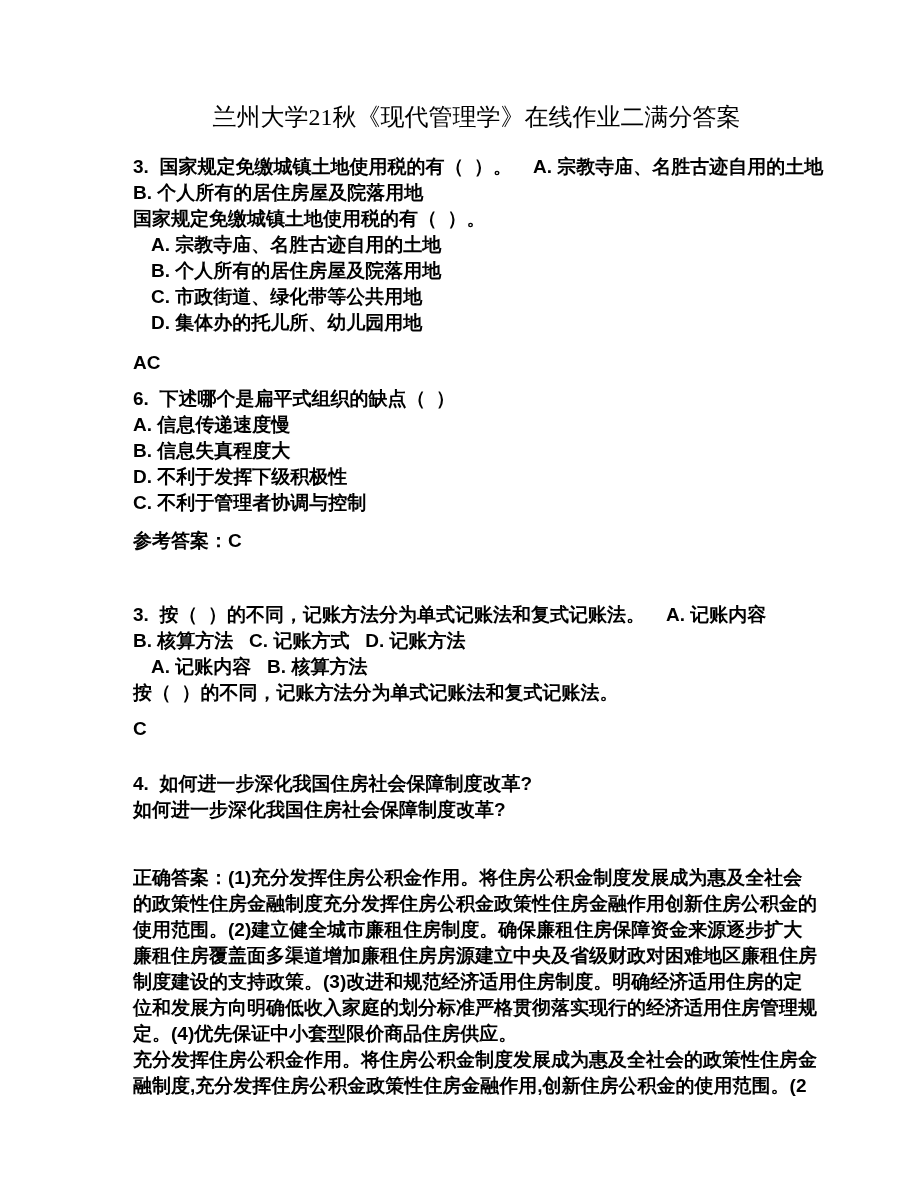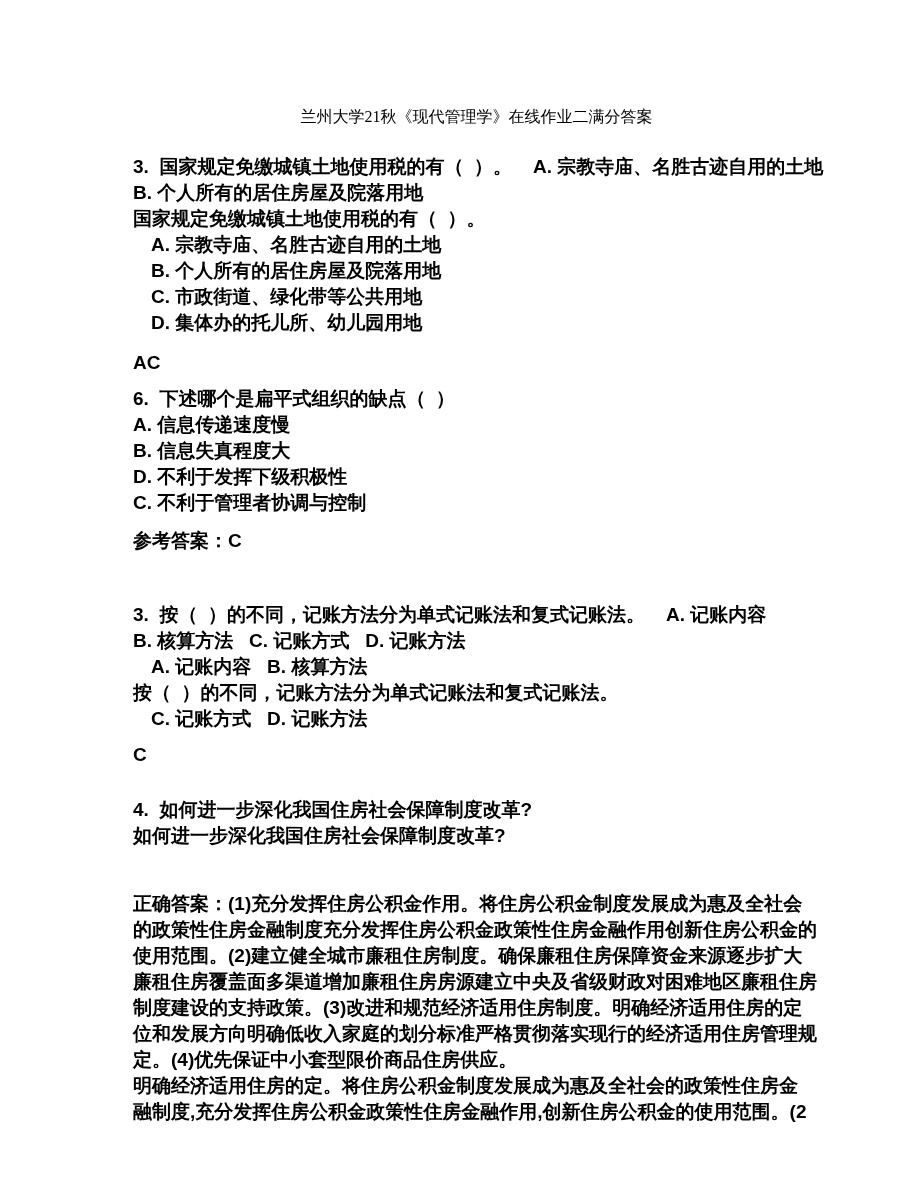--- a/index.html
+++ b/index.html
@@ -17,21 +17,21 @@
     padding: 104px 100px 0 133px;
     font-family: "Liberation Sans", "DejaVu Sans", sans-serif;
     font-size: 19px;
     line-height: 26px;
     font-weight: 600;
     overflow: hidden;
   }
   .doc-title {
     font-family: "Liberation Serif", "DejaVu Serif", serif;
     font-weight: 400;
-    font-size: 16px;
+    font-size: 24px;
     line-height: 26px;
     text-align: center;
     margin: 0 0 24px 0;
     white-space: pre;
   }
   .line {
     white-space: pre;
   }
   .indent {
     padding-left: 18px;
@@ -76,37 +76,36 @@
 
   <div class="block ans-ref">
     <div class="line">参考答案：C</div>
   </div>
 
   <div class="block q3-block">
     <div class="line">3.  按（  ）的不同，记账方法分为单式记账法和复式记账法。    A. 记账内容</div>
     <div class="line">B. 核算方法   C. 记账方式   D. 记账方法</div>
     <div class="line indent">A. 记账内容   B. 核算方法</div>
     <div class="line">按（  ）的不同，记账方法分为单式记账法和复式记账法。</div>
-    <div class="line indent">C. 记账方式   D. 记账方法</div>
   </div>
 
   <div class="block ans-c">
     <div class="line">C</div>
   </div>
 
   <div class="block q4-block">
     <div class="line">4.  如何进一步深化我国住房社会保障制度改革?</div>
     <div class="line">如何进一步深化我国住房社会保障制度改革?</div>
   </div>
 
   <div class="block q4-answer">
     <div class="line">正确答案：(1)充分发挥住房公积金作用。将住房公积金制度发展成为惠及全社会</div>
     <div class="line">的政策性住房金融制度充分发挥住房公积金政策性住房金融作用创新住房公积金的</div>
     <div class="line">使用范围。(2)建立健全城市廉租住房制度。确保廉租住房保障资金来源逐步扩大</div>
     <div class="line">廉租住房覆盖面多渠道增加廉租住房房源建立中央及省级财政对困难地区廉租住房</div>
     <div class="line">制度建设的支持政策。(3)改进和规范经济适用住房制度。明确经济适用住房的定</div>
     <div class="line">位和发展方向明确低收入家庭的划分标准严格贯彻落实现行的经济适用住房管理规</div>
     <div class="line">定。(4)优先保证中小套型限价商品住房供应。</div>
-    <div class="line">明确经济适用住房的定。将住房公积金制度发展成为惠及全社会的政策性住房金</div>
+    <div class="line">充分发挥住房公积金作用。将住房公积金制度发展成为惠及全社会的政策性住房金</div>
     <div class="line">融制度,充分发挥住房公积金政策性住房金融作用,创新住房公积金的使用范围。(2</div>
   </div>
 
 </div>
 
 </body></html>

